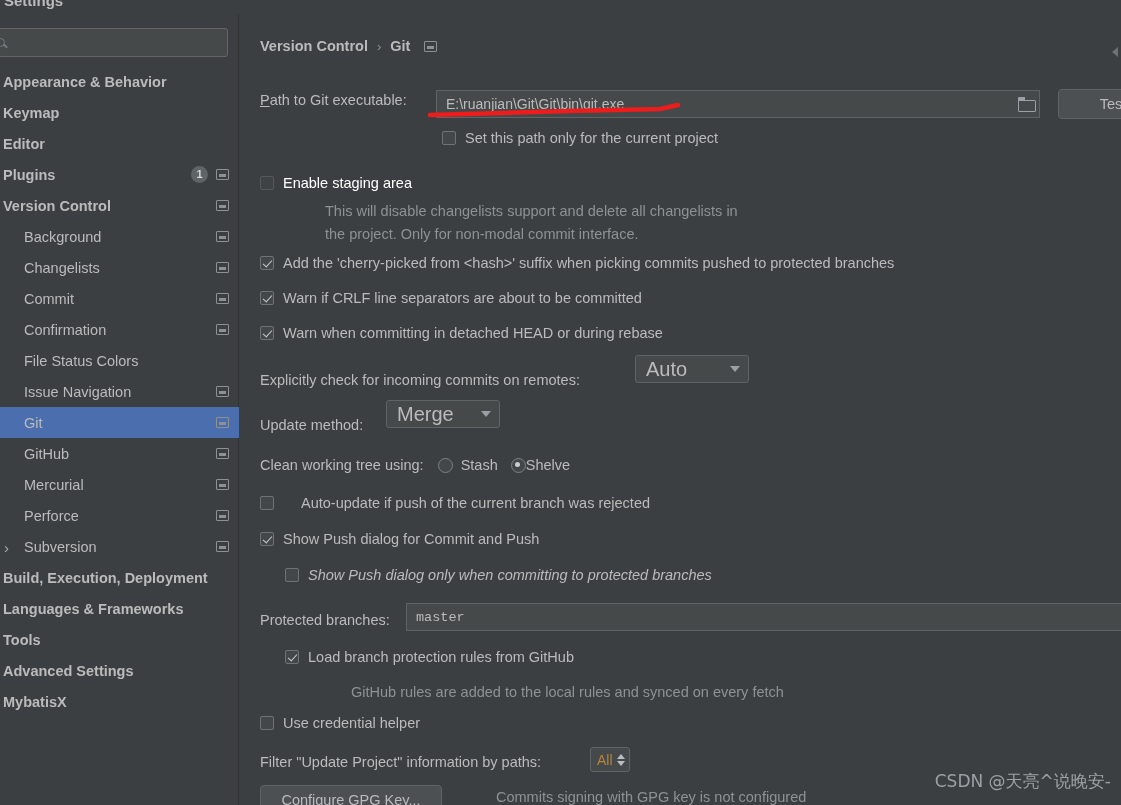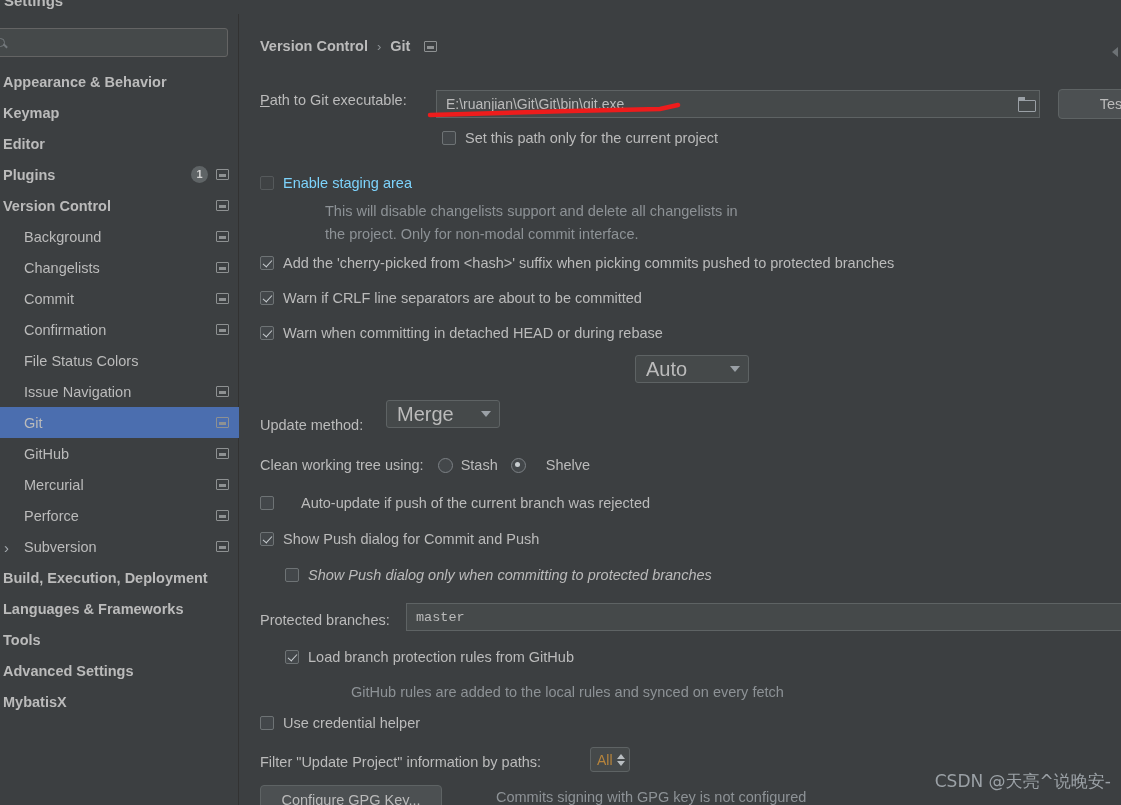--- a/index.html
+++ b/index.html
@@ -113,21 +113,21 @@
     position: absolute; left: 20px; top: 24px;
     display: flex; align-items: center; gap: 9px;
     font-size: 14.5px; font-weight: bold; color: #bbbbbb;
   }
   .crumb-sep { color: #8d9296; font-weight: normal; font-size: 13px; }
 
   .row { position: absolute; display: flex; align-items: center; }
 
   .lbl { color: #bbbbbb; font-size: 14.5px; white-space: nowrap; }
   .lbl.dim { color: #8d9296; margin-left: 40px; }
-  .lbl.disabled { color: #7dd3fc; }
+  .lbl.disabled { color: #ffffff; }
   .mnemonic { text-decoration: underline; }
 
   .textfield {
     height: 28px;
     background: #45494a;
     border: 1px solid #5e6364;
     display: flex; align-items: center;
     padding: 0 4px 0 9px;
     color: #bbbbbb; font-size: 14px;
   }
@@ -403,39 +403,42 @@
     <div class="row cbrow" style="left:20px; top:276px;">
       <span class="cb checked"></span>
       <span class="lbl">Warn if CRLF line separators are about to be committed</span>
     </div>
 
     <div class="row cbrow" style="left:20px; top:311px;">
       <span class="cb checked"></span>
       <span class="lbl">Warn when committing in detached HEAD or during rebase</span>
     </div>
 
+    <div class="row" style="left:20px; top:352px; height:28px;">
+      <span class="lbl">Explicitly check for incoming commits on remotes:</span>
+    </div>
     <div class="combo" style="position:absolute; left:395px; top:341px; width:114px;">
       <span>Auto</span>
       <span class="caret"></span>
     </div>
 
     <div class="row" style="left:20px; top:397px; height:28px;">
       <span class="lbl">Update method:</span>
     </div>
     <div class="combo" style="position:absolute; left:146px; top:386px; width:114px;">
       <span>Merge</span>
       <span class="caret"></span>
     </div>
 
     <div class="row" style="left:20px; top:443px; gap:0;">
       <span class="lbl">Clean working tree using:</span>
       <span class="rb" style="margin-left:14px"></span>
       <span class="lbl" style="margin-left:8px">Stash</span>
       <span class="rb on" style="margin-left:13px"></span>
-      <span class="lbl" style="margin-left:20px">Shelve</span>
+      <span class="lbl" style="margin-left:0">Shelve</span>
     </div>
 
     <div class="row cbrow" style="left:20px; top:481px;gap:27px;">
       <span class="cb"></span>
       <span class="lbl">Auto-update if push of the current branch was rejected</span>
     </div>
 
     <div class="row cbrow" style="left:20px; top:517px;">
       <span class="cb checked"></span>
       <span class="lbl">Show Push dialog for Commit and Push</span>

